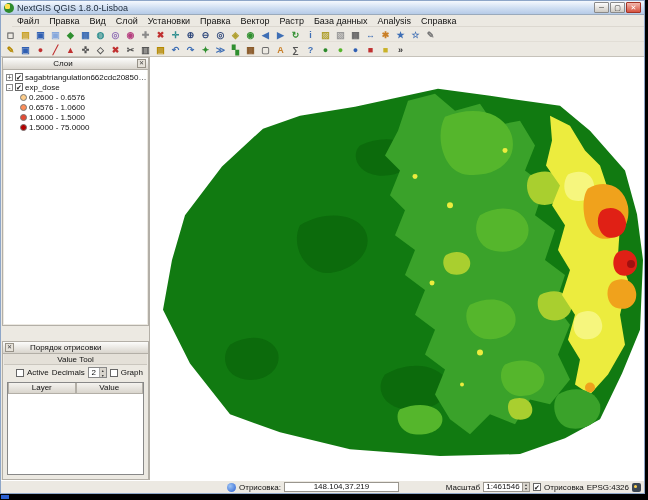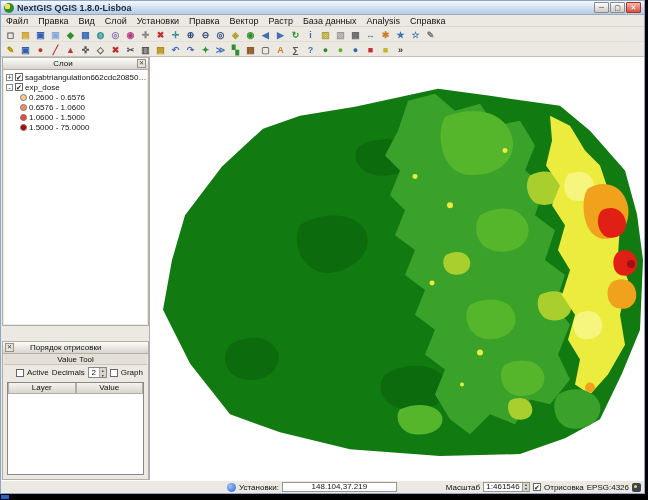--- a/index.html
+++ b/index.html
@@ -1,25 +1,25 @@
 <!DOCTYPE html>
 <html><head>
 <meta charset="utf-8">
 <style>
 *{box-sizing:border-box;margin:0;padding:0}
 html,body{width:648px;height:500px;background:#000;overflow:hidden}
 body{font-family:"Liberation Sans",sans-serif;position:relative;color:#111}
 .window{position:absolute;left:0;top:0;width:645px;height:494px;background:#ece9e2;border:1px solid #8ea6c8}
 .titlebar{position:absolute;left:0;top:0;right:0;height:14px;background:linear-gradient(#f5f9fe,#cfdef2 55%,#b6cbe7);display:flex;align-items:center;padding:0 3px;gap:3px;border-bottom:1px solid #9aaabc}
 .app-icon{width:10px;height:10px;border-radius:50%;background:radial-gradient(circle at 35% 35%,#ffe14d 0 30%,#2e8b2e 32% 100%);flex:0 0 auto}
-.title{font-size:9px;font-weight:bold;color:#1c2a3a;white-space:nowrap}
+.title{font-size:9px;font-weight:normal;color:#1c2a3a;white-space:nowrap}
 .winbtns{margin-left:auto;display:flex;gap:1px}
 .wbtn{width:15px;height:11px;font-size:7px;line-height:10px;text-align:center;background:linear-gradient(#fdfdfd,#cfcbc4);border:1px solid #8a8a8a;border-radius:1px;color:#333}
 .wbtn.close{background:linear-gradient(#f2b7ad,#d6523f);color:#fff;border-color:#a23325}
-.menubar{position:absolute;left:0;top:14px;right:0;height:12px;display:flex;align-items:center;background:#ece9e2;border-bottom:1px solid #dcd8d0;font-size:9px}
+.menubar{position:absolute;left:11px;top:14px;right:0;height:12px;display:flex;align-items:center;background:#ece9e2;border-bottom:1px solid #dcd8d0;font-size:9px}
 .menu-item{padding:0 5px;height:12px;line-height:12px;white-space:nowrap}
 .toolbar{position:absolute;left:0;right:0;display:flex;align-items:center;padding:0 2px;background:#ece9e2}
 .tb1{top:26px;height:15px;border-bottom:1px solid #e2ded6}
 .tb2{top:41px;height:15px;border-bottom:1px solid #c6c2ba}
 .tbtn{flex:0 0 auto;width:15px;height:13px;font-size:9px;line-height:12px;text-align:center;border:1px solid transparent;border-radius:2px;font-weight:bold}
 .dock{position:absolute;left:1px;top:56px;width:147px;bottom:13px}
 .panel{position:absolute;left:0;width:147px;background:#ece9e2;border:1px solid #b3afa7}
 .panel-layers{top:0;height:269px}
 .panel-order{top:284px;bottom:0}
 .panel-title{height:12px;background:linear-gradient(#fcfcfb,#d9d5cd);border-bottom:1px solid #b3afa7;display:flex;align-items:center;font-size:8px;padding:0 2px;gap:16px}
@@ -325,21 +325,21 @@
       <path class="f-orange" d="M438,132 C456,122 474,130 478,150 C481,170 468,186 450,182 C432,177 430,142 438,132 Z M462,226 C472,220 484,224 486,236 C488,248 478,256 466,252 C456,248 455,232 462,226 Z" style="fill: rgb(240, 162, 28);"></path>
       <circle class="f-orange" cx="440" cy="332" r="5" style="fill: rgb(240, 162, 28);"></circle>
       <path class="f-red" d="M452,154 C463,148 474,154 476,166 C477,177 467,184 457,181 C447,177 445,160 452,154 Z M468,196 C477,191 486,196 487,206 C488,216 479,222 470,219 C462,216 461,201 468,196 Z" style="fill: rgb(224, 32, 21);"></path>
       <circle class="f-dred" cx="481" cy="208" r="4" style="fill: rgb(160, 16, 16);"></circle>
     </svg>
   </div>
 
   <div class="statusbar">
     <span class="sb-pad"></span>
     <span class="sb-dot"></span>
-    <span>Установки:</span>
+    <span>Отрисовка:</span>
     <span class="sb-input coords">148.104,37.219</span>
     <span class="sb-flex"></span>
     <span>Масштаб</span>
     <span class="sb-input scale">1:461546</span>
     <span class="sb-spin">
       <span>▴</span>
       <span>▾</span>
     </span>
     <span class="cb">✔</span>
     <span>Отрисовка</span>

